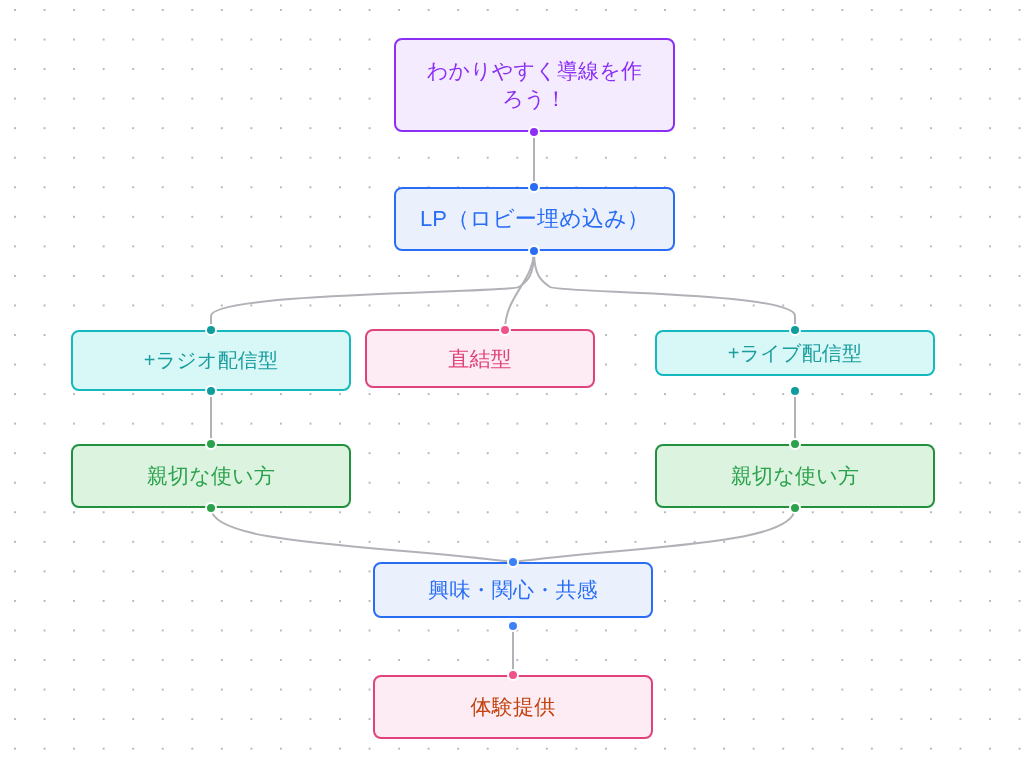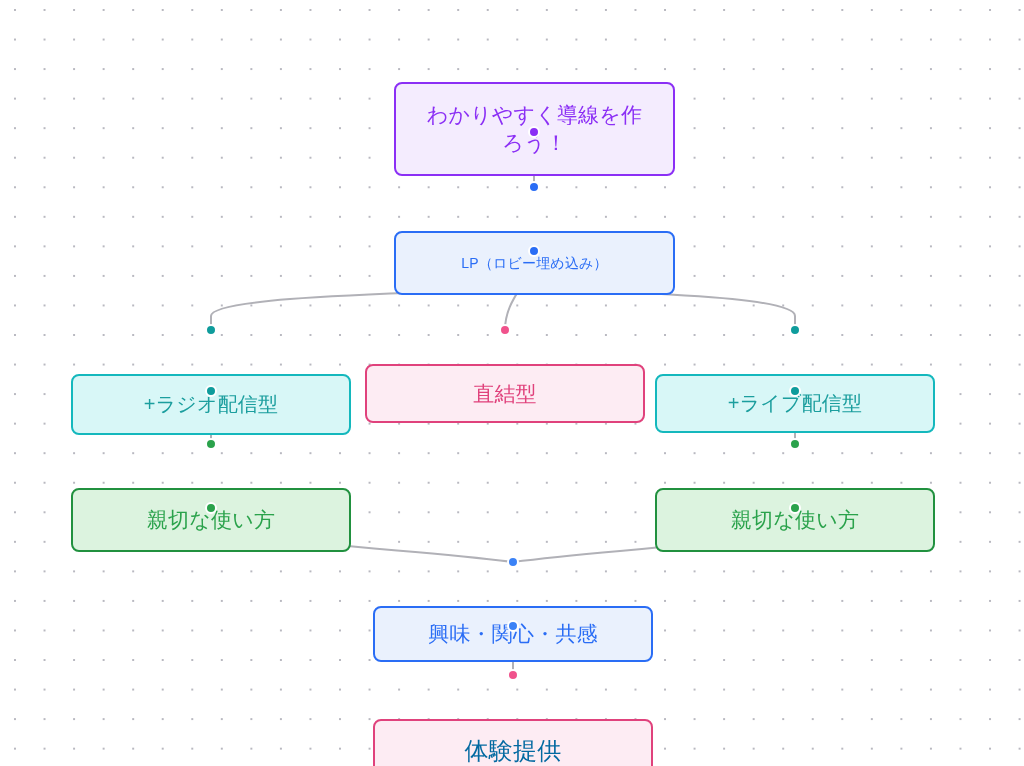--- a/index.html
+++ b/index.html
@@ -35,21 +35,20 @@
     border-radius: 8px;
     border-style: solid;
     border-width: 2px;
     display: flex;
     align-items: center;
     justify-content: center;
     text-align: center;
     line-height: 1.32;
     letter-spacing: 0.2px;
     z-index: 3;
-    margin-top: 44px;
   }
   .node-label {
     display: block;
     padding: 0 10px;
     white-space: pre-wrap;
   }
   .handle {
     position: absolute;
     width: 12px;
     height: 12px;
@@ -74,52 +73,52 @@
       <path d="M 211 508 C 211 545 380 545 513 562" fill="none" stroke="#b1b1b7" stroke-width="2" stroke-linecap="round"></path>
       <path d="M 795 508 C 795 545 646 545 513 562" fill="none" stroke="#b1b1b7" stroke-width="2" stroke-linecap="round"></path>
       <path d="M 513 626 L 513 675" fill="none" stroke="#b1b1b7" stroke-width="2" stroke-linecap="round"></path>
     </svg>
   <div id="node-layer">
       <div class="node" style="left: 394px; top: 38px; width: 281px; height: 94px; border-color: rgb(139, 47, 245); background: rgb(244, 236, 254); color: rgb(139, 47, 245); font-size: 21px;">
         <span class="node-label">わかりやすく導線を作
 ろう！</span>
       </div>
       <div class="handle" style="left: 534px; top: 132px; background: rgb(139, 47, 245);"></div>
-      <div class="node" style="left: 394px; top: 187px; width: 281px; height: 64px; border-color: rgb(42, 109, 245); background: rgb(234, 241, 253); color: rgb(42, 109, 245); font-size: 14px;">
+      <div class="node" style="left: 394px; top: 187px; width: 281px; height: 64px; border-color: rgb(42, 109, 245); background: rgb(234, 241, 253); color: rgb(42, 109, 245); font-size: 22px;">
         <span class="node-label">LP（ロビー埋め込み）</span>
       </div>
       <div class="handle" style="left: 534px; top: 187px; background: rgb(42, 109, 245);"></div>
       <div class="handle" style="left: 534px; top: 251px; background: rgb(42, 109, 245);"></div>
       <div class="node" style="left: 71px; top: 330px; width: 280px; height: 61px; border-color: rgb(20, 184, 189); background: rgb(216, 247, 247); color: rgb(27, 158, 158); font-size: 20px; justify-content: center;">
         <span class="node-label">+ラジオ配信型</span>
       </div>
       <div class="handle" style="left: 211px; top: 330px; background: rgb(15, 156, 156);"></div>
       <div class="handle" style="left: 211px; top: 391px; background: rgb(15, 156, 156);"></div>
-      <div class="node" style="left: 365px; top: 320px; width: 280px; height: 59px; border-color: rgb(224, 66, 124); background: rgb(253, 236, 243); color: rgb(224, 66, 124); font-size: 21px;">
+      <div class="node" style="left: 365px; top: 329px; width: 230px; height: 59px; border-color: rgb(224, 66, 124); background: rgb(253, 236, 243); color: rgb(224, 66, 124); font-size: 21px;">
         <span class="node-label">直結型</span>
       </div>
       <div class="handle" style="left: 505px; top: 330px; background: rgb(240, 82, 140);"></div>
-      <div class="node" style="left: 655px; top: 330px; width: 280px; height: 59px; border-color: rgb(20, 184, 189); background: rgb(216, 247, 247); color: rgb(27, 158, 158); font-size: 20px;">
+      <div class="node" style="left: 655px; top: 330px; width: 280px; height: 46px; border-color: rgb(20, 184, 189); background: rgb(216, 247, 247); color: rgb(27, 158, 158); font-size: 20px;">
         <span class="node-label">+ライブ配信型</span>
       </div>
       <div class="handle" style="left: 795px; top: 330px; background: rgb(15, 156, 156);"></div>
       <div class="handle" style="left: 795px; top: 391px; background: rgb(15, 156, 156);"></div>
       <div class="node" style="left: 71px; top: 444px; width: 280px; height: 64px; border-color: rgb(33, 145, 63); background: rgb(220, 243, 223); color: rgb(42, 162, 75); font-size: 21px;">
         <span class="node-label">親切な使い方</span>
       </div>
       <div class="handle" style="left: 211px; top: 444px; background: rgb(42, 162, 75);"></div>
       <div class="handle" style="left: 211px; top: 508px; background: rgb(42, 162, 75);"></div>
       <div class="node" style="left: 655px; top: 444px; width: 280px; height: 64px; border-color: rgb(33, 145, 63); background: rgb(220, 243, 223); color: rgb(42, 162, 75); font-size: 21px;">
         <span class="node-label">親切な使い方</span>
       </div>
       <div class="handle" style="left: 795px; top: 444px; background: rgb(42, 162, 75);"></div>
       <div class="handle" style="left: 795px; top: 508px; background: rgb(42, 162, 75);"></div>
       <div class="node" style="left: 373px; top: 562px; width: 280px; height: 56px; border-color: rgb(42, 109, 245); background: rgb(234, 241, 253); color: rgb(42, 109, 245); font-size: 21px;">
         <span class="node-label">興味・関心・共感</span>
       </div>
       <div class="handle" style="left: 513px; top: 562px; background: rgb(59, 130, 246);"></div>
       <div class="handle" style="left: 513px; top: 626px; background: rgb(59, 130, 246);"></div>
-      <div class="node" style="left: 373px; top: 675px; width: 280px; height: 64px; border-color: rgb(224, 66, 124); background: rgb(253, 236, 243); color: #0369a1; font-size: 24px; justify-content: center;">
+      <div class="node" style="left: 373px; top: 675px; width: 280px; height: 64px; border-color: rgb(224, 66, 124); background: rgb(253, 236, 243); color: #c2410c; font-size: 21px; justify-content: center;">
         <span class="node-label">体験提供</span>
       </div>
       <div class="handle" style="left: 513px; top: 675px; background: rgb(240, 82, 140);"></div>
     </div>
 </div>
 
 </body></html>

